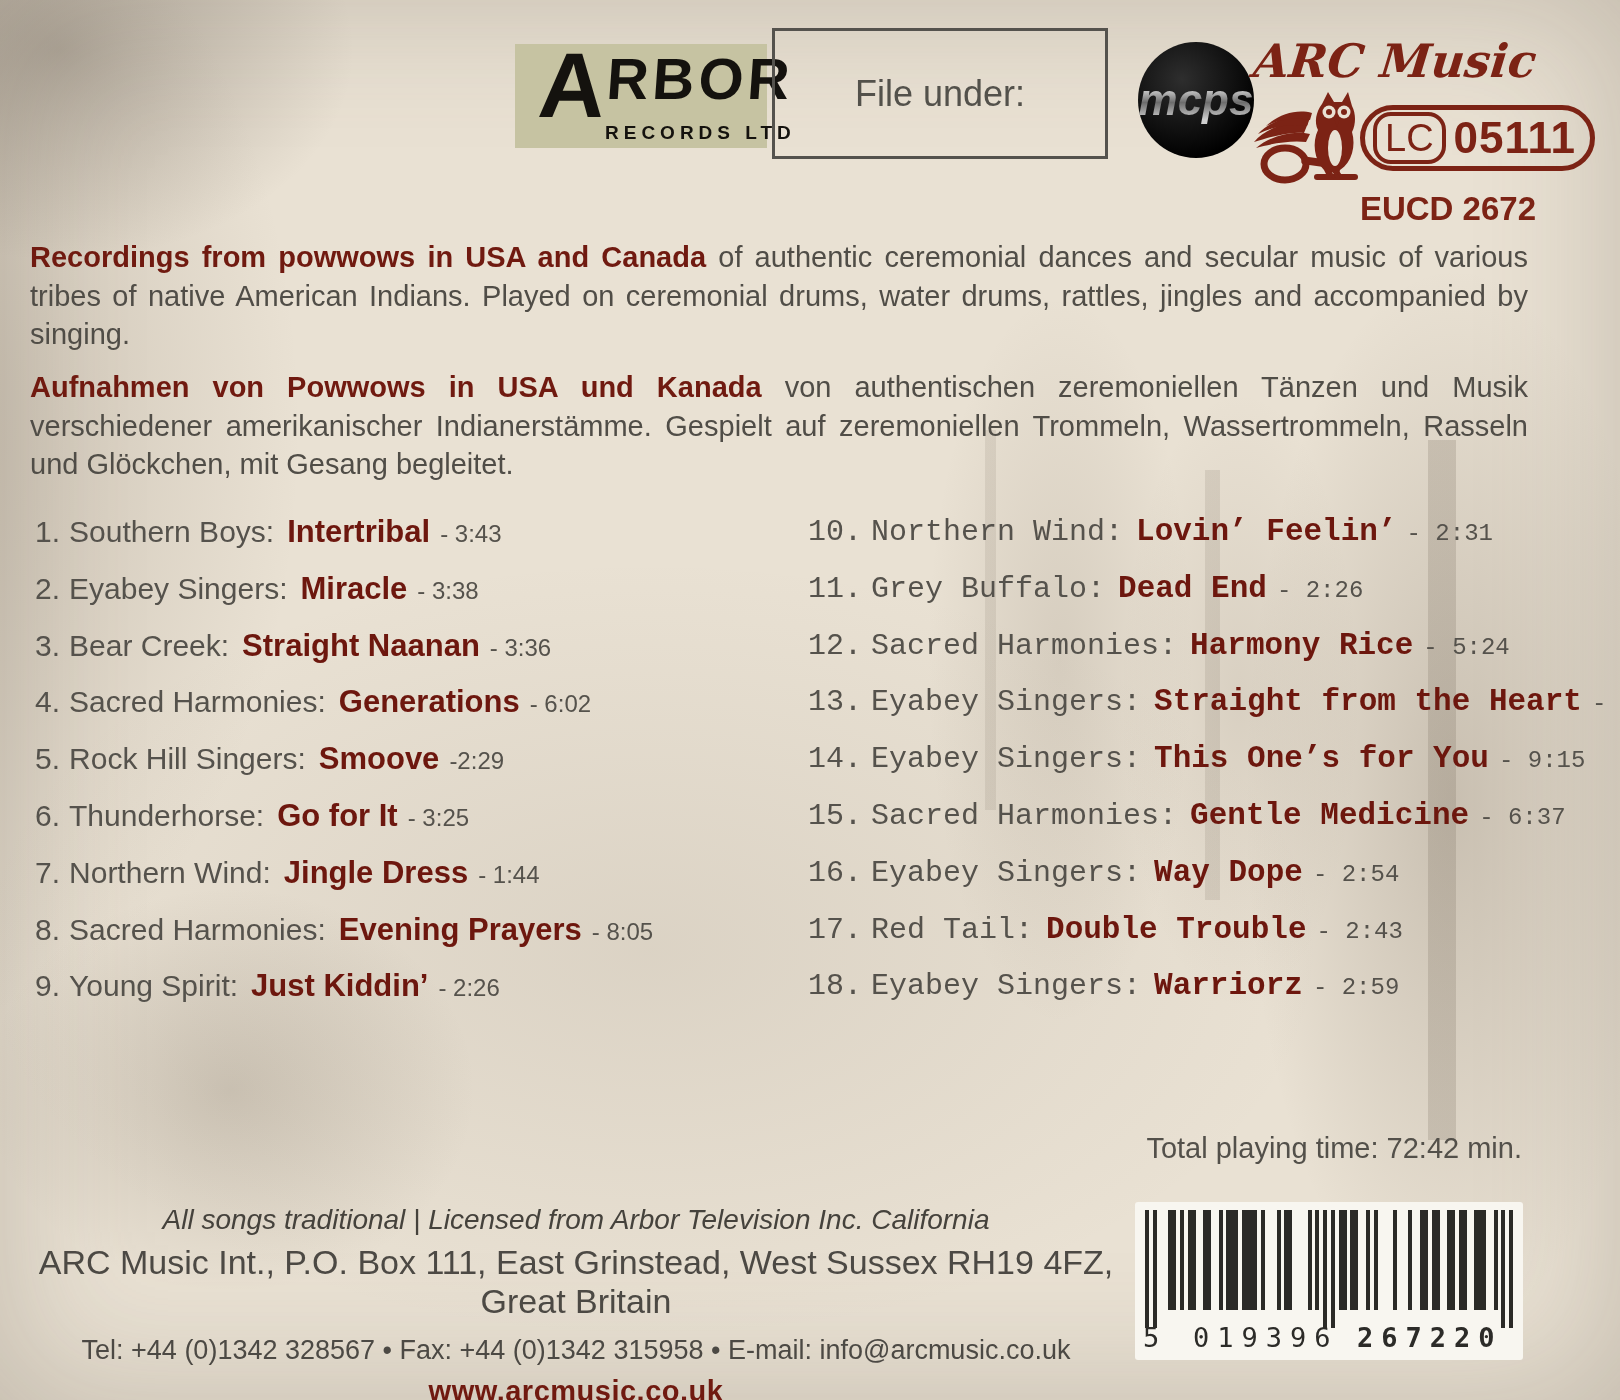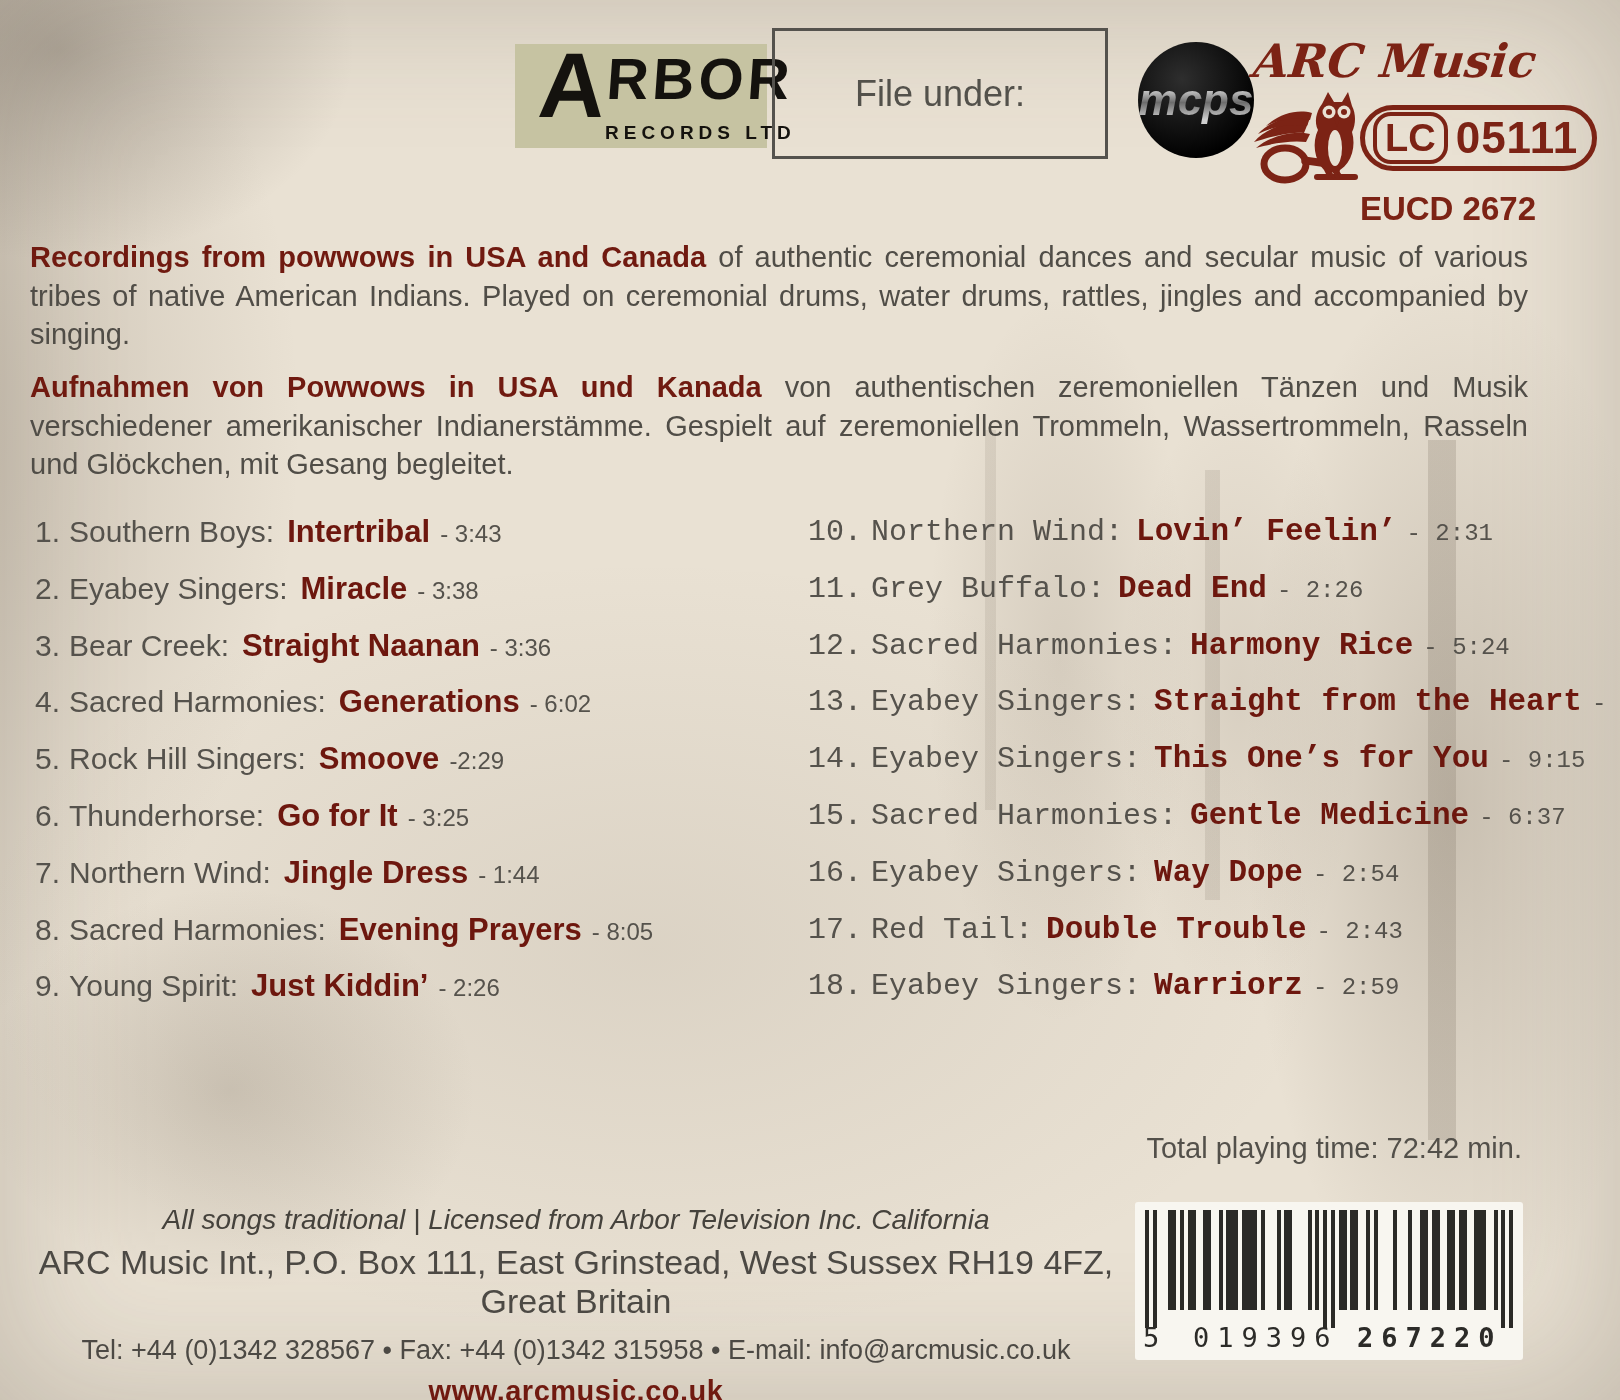--- a/index.html
+++ b/index.html
@@ -64,21 +64,21 @@
     font-size:46px; color:#7c2315; text-align:center; transform:skewX(-6deg); white-space:nowrap;
   }
   .arc-row { display:flex; align-items:center; margin-top:2px; }
   .owl-wrap { width:108px; height:96px; flex:none; }
   .lc-badge {
     flex:none; display:flex; align-items:center; gap:8px;
     border:5px solid #7c2315; border-radius:36px; padding:2px 14px 2px 8px; height:66px;
   }
   .lc-inner {
     border:4px solid #7c2315; border-radius:18px; padding:0 8px; height:52px;
-    display:flex; align-items:center; font-size:38px; font-weight:bold; color:#7c2315;
+    display:flex; align-items:center; font-size:38px; font-weight:normal; color:#7c2315;
   }
   .lc-number { font-size:44px; font-weight:bold; color:#7c2315; letter-spacing:1px; }
   .catalog-number { font-size:33px; font-weight:bold; color:#7c2315; text-align:right; margin-top:4px; padding-right:2px; }
 
   
   .intro-par {
     position:absolute; left:30px; width:1498px; font-size:29px; line-height:38.5px;
     color:#504d47; text-align:justify;
   }
   .intro-par .lead { font-weight:bold; color:#701a10; }

